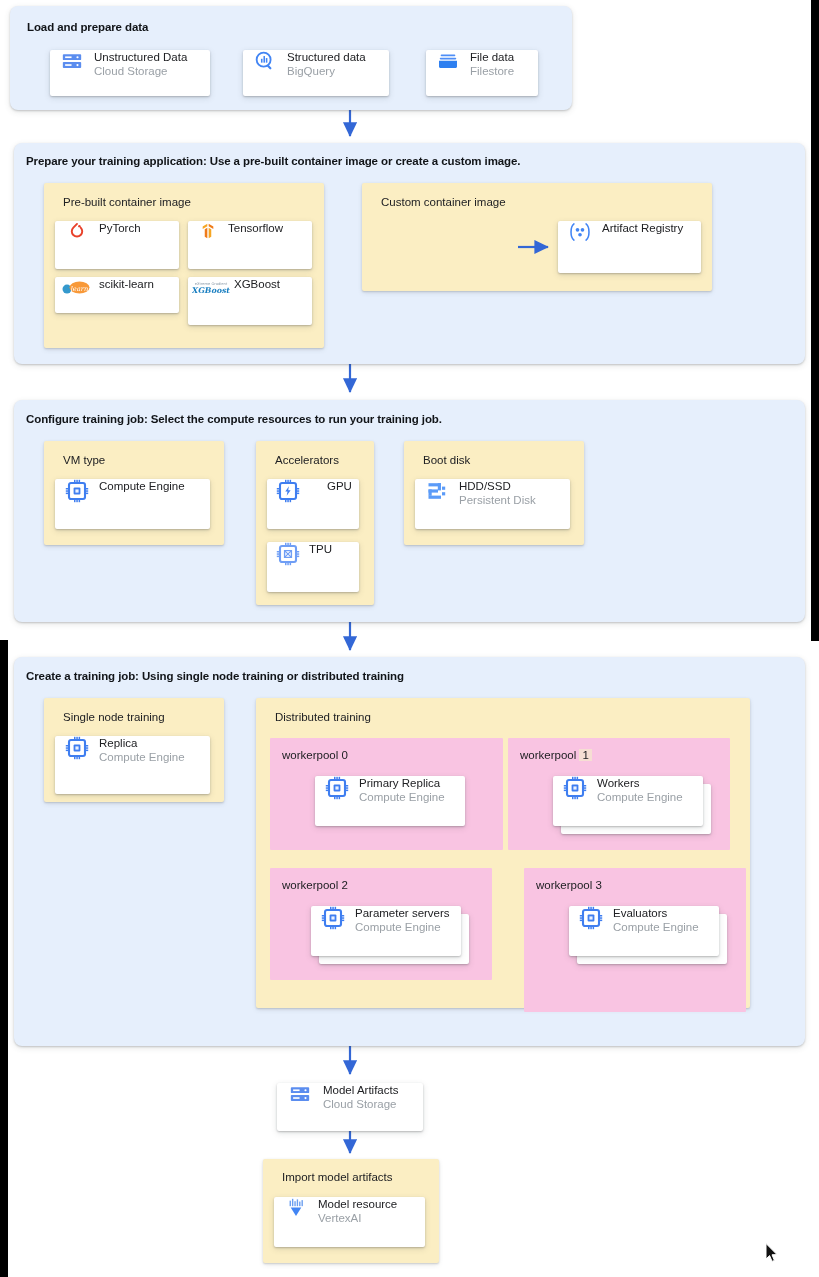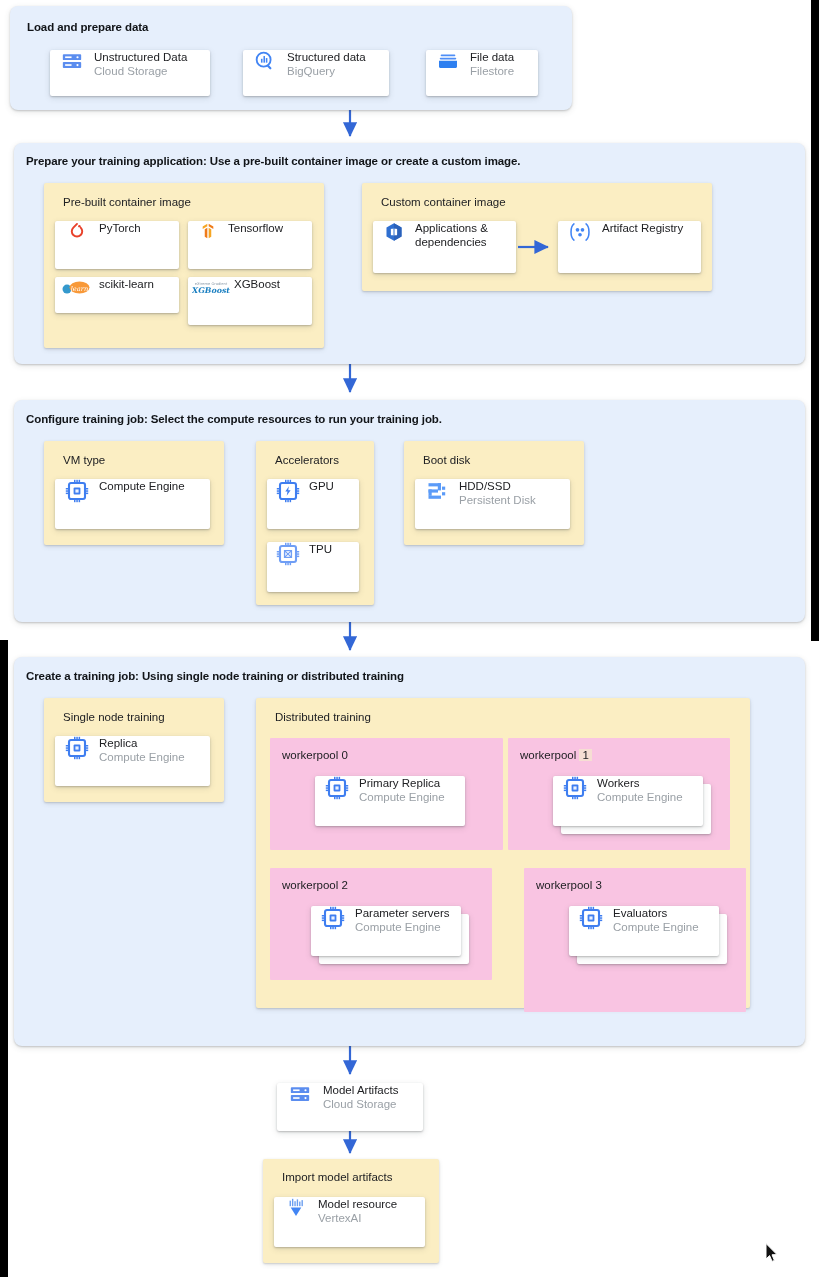--- a/index.html
+++ b/index.html
@@ -298,28 +298,20 @@
             <use href="#i-xgboost"></use>
           </svg>
       </span>
       <span class="t1">XGBoost</span>
     </div>
   </div>
 
   <div class="group" style="left:348px;top:40px;width:350px;height:108px;">
     <div class="group-title" style="left:13px;top:13px;">Custom container image</div>
 
-    <div class="card" style="left:11px;top:38px;width:143px;height:52px;">
-      <span class="ico" style="width:42px;">
-        <svg width="22" height="22">
-            <use href="#i-container"></use>
-          </svg>
-      </span>
-      <span class="t1" style="white-space:normal;line-height:14px;width:80px;">Applications &amp; dependencies</span>
-    </div>
 
     <svg class="arrow-h" style="left:156px;top:56px;" width="40" height="16">
       <line x1="0" y1="8" x2="30" y2="8" stroke="#3367d6" stroke-width="2.2" marker-end="url(#ah)"></line>
     </svg>
 
     <div class="card" style="left:196px;top:38px;width:143px;height:52px;">
       <span class="ico" style="width:44px;">
         <svg width="26" height="22" viewBox="0 0 28 24">
             <use href="#i-artifact"></use>
           </svg>
@@ -339,21 +331,21 @@
         <svg width="24" height="24">
             <use href="#i-cpu"></use>
           </svg>
       </span>
       <span class="t1">Compute Engine</span>
     </div>
   </div>
 
   <div class="group" style="left:242px;top:41px;width:118px;height:164px;">
     <div class="group-title" style="left:13px;top:13px;">Accelerators</div>
-    <div class="card" style="left:11px;top:38px;width:92px;height:50px;">
+    <div class="card" style="left:11px;top:38px;width:92px;height:50px;gap:18px;">
       <span class="ico" style="width:42px;">
         <svg width="24" height="24">
             <use href="#i-gpu"></use>
           </svg>
       </span>
       <span class="t1">GPU</span>
     </div>
     <div class="card" style="left:11px;top:101px;width:92px;height:50px;">
       <span class="ico" style="width:42px;">
         <svg width="24" height="24">
@@ -378,21 +370,21 @@
       </span>
     </div>
   </div>
 </div>
 
 <div class="stage" style="left:14px;top:657px;width:791px;height:389px;">
   <div class="stage-title" style="left:12px;top:13px;">Create a training job: Using single node training or distributed training</div>
 
   <div class="group" style="left:30px;top:41px;width:180px;height:104px;">
     <div class="group-title" style="left:13px;top:13px;">Single node training</div>
-    <div class="card" style="left:11px;top:38px;width:155px;height:50px;">
+    <div class="card" style="left:11px;top:38px;width:155px;height:58px;">
       <span class="ico" style="width:44px;">
         <svg width="24" height="24">
             <use href="#i-cpu"></use>
           </svg>
       </span>
       <span class="txt">
         <span class="t1">Replica</span>
         <span class="t2">Compute Engine</span>
       </span>
     </div>

